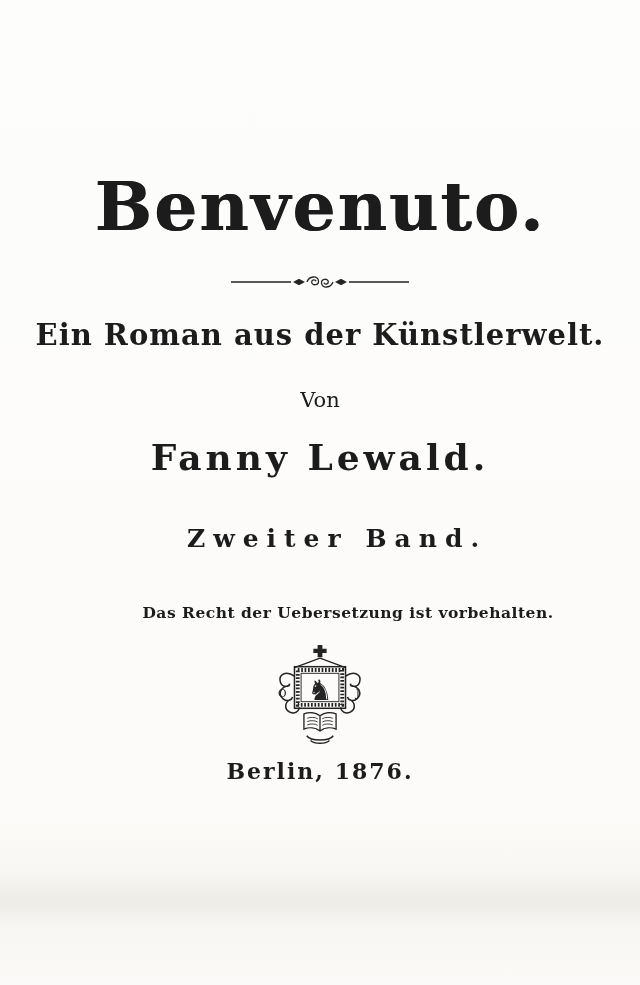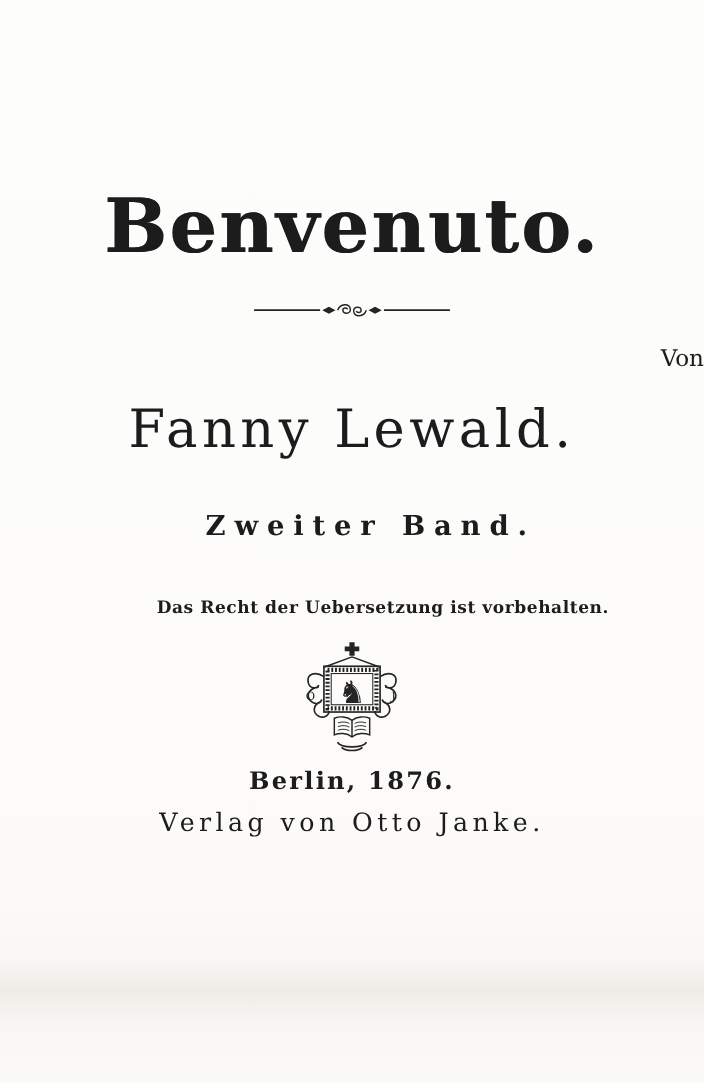--- a/index.html
+++ b/index.html
@@ -35,28 +35,27 @@
   .divider { margin-top: 34px; height: 16px; }
   .divider svg { display: inline-block; }
 
   .subtitle {
     margin-top: 28px;
     font-size: 29px;
     font-weight: bold;
     letter-spacing: 1px;
   }
   .byline {
-    margin-top: 24px;
+    margin-top: 36px;
     font-size: 21px;
-    text-align: right;
   }
   .author {
     margin-top: 26px;
-    font-size: 48px;
-    font-weight: normal;
+    font-size: 36px;
+    font-weight: bold;
     line-height: 1.1;
     letter-spacing: 4px;
   }
   .volume {
     margin-top: 46px;
     font-size: 25px;
     font-weight: bold;
     letter-spacing: 8px;
     padding-left: 17px;
   }
@@ -96,20 +95,21 @@
           <path class="ink-stroke" d="M4 8 H64" stroke-width="1.6"></path>
           <path d="M66 8 l6 -3.2 6 3.2 -6 3.2 z" fill="#242424"></path>
           <path class="ink-stroke" stroke-width="1.3" d="M80 8 c2 -6 11 -7 11.5 -1 c0.4 4.5 -6.5 5 -6.8 1.2 c-0.2 -2.6 3.4 -3 4.4 -1"></path>
           <path class="ink-stroke" stroke-width="1.3" d="M106 8 c-2 6 -11 7 -11.5 1 c-0.4 -4.5 6.5 -5 6.8 -1.2 c0.2 2.6 -3.4 3 -4.4 1"></path>
           <path d="M108 8 l6 -3.2 6 3.2 -6 3.2 z" fill="#242424"></path>
           <path class="ink-stroke" d="M122 8 H182" stroke-width="1.6"></path>
         </svg>
       </span>
     </div>
 
+    <div class="line subtitle">Ein Roman aus der Künstlerwelt.</div>
 
     <div class="line byline">Von</div>
 
     <div class="line author">Fanny Lewald.</div>
 
     <div class="line volume">Zweiter Band.</div>
 
     <div class="line rights">Das Recht der Uebersetzung ist vorbehalten.</div>
 
     <div class="line emblem-wrap">
@@ -136,17 +136,16 @@
           <path class="ink-stroke" stroke-width="1.4" d="M50 76 c-5 -4 -12 -4 -17 -2 v16 c5 -2 12 -2 17 2 c5 -4 12 -4 17 -2 v-16 c-5 -2 -12 -2 -17 2 z M50 76 v16"></path>
           <path class="ink-stroke" stroke-width="0.9" d="M36.5 78.5 c4 -1.4 8 -1.2 11 0.5 M36.5 82 c4 -1.4 8 -1.2 11 0.5 M36.5 85.5 c4 -1.4 8 -1.2 11 0.5 M52.5 79 c3 -1.7 7 -1.9 11 -0.5 M52.5 82.5 c3 -1.7 7 -1.9 11 -0.5 M52.5 86 c3 -1.7 7 -1.9 11 -0.5"></path>
 
           <path class="ink-stroke" stroke-width="1.6" d="M36 97 c4 6 24 6 28 0 M40 102 c4 4 16 4 20 0"></path>
         </svg>
       </span>
     </div>
 
     <div class="line city-year">Berlin, 1876.</div>
 
-    <div class="line publisher">Verlag von Otto Janke.</div>
 
   </div>
   <div class="paper-texture"></div>
 </div>
 
 </body></html>

